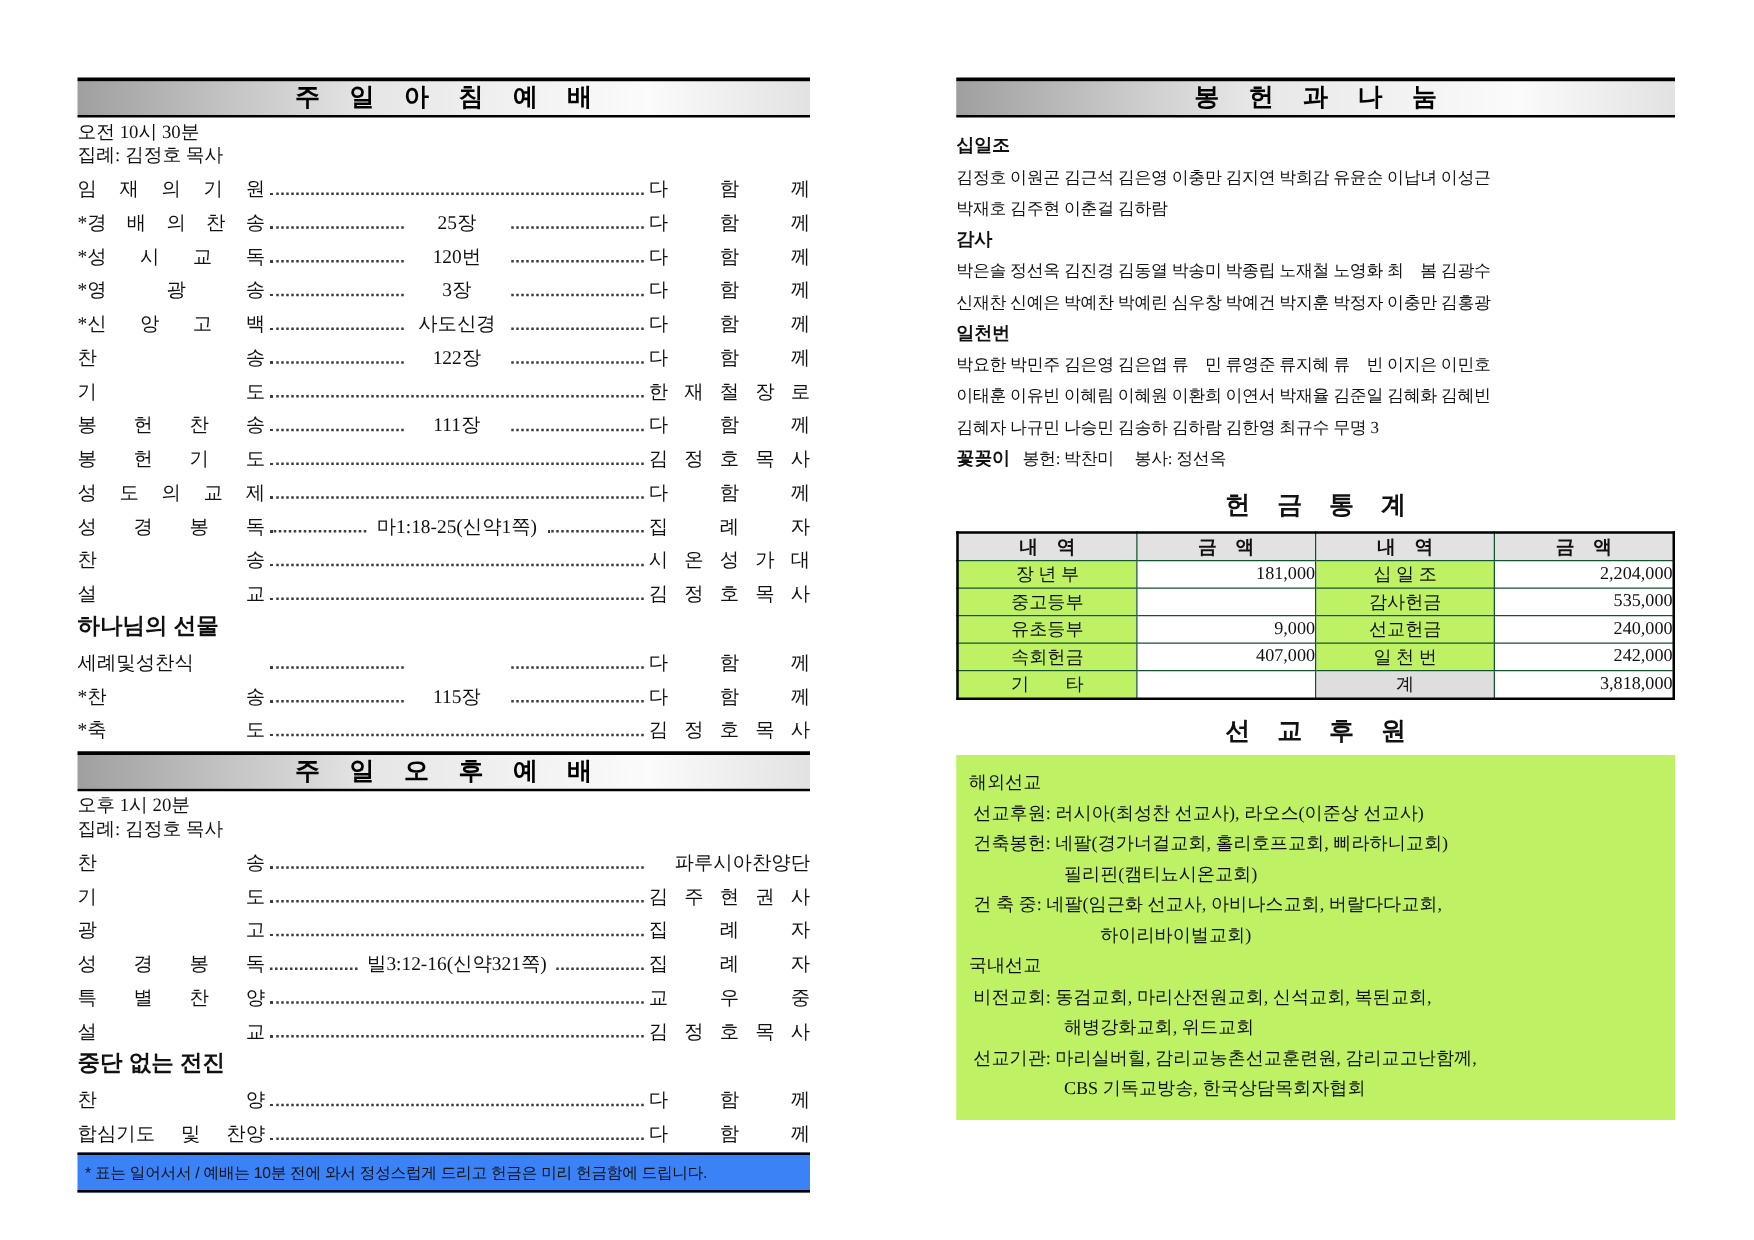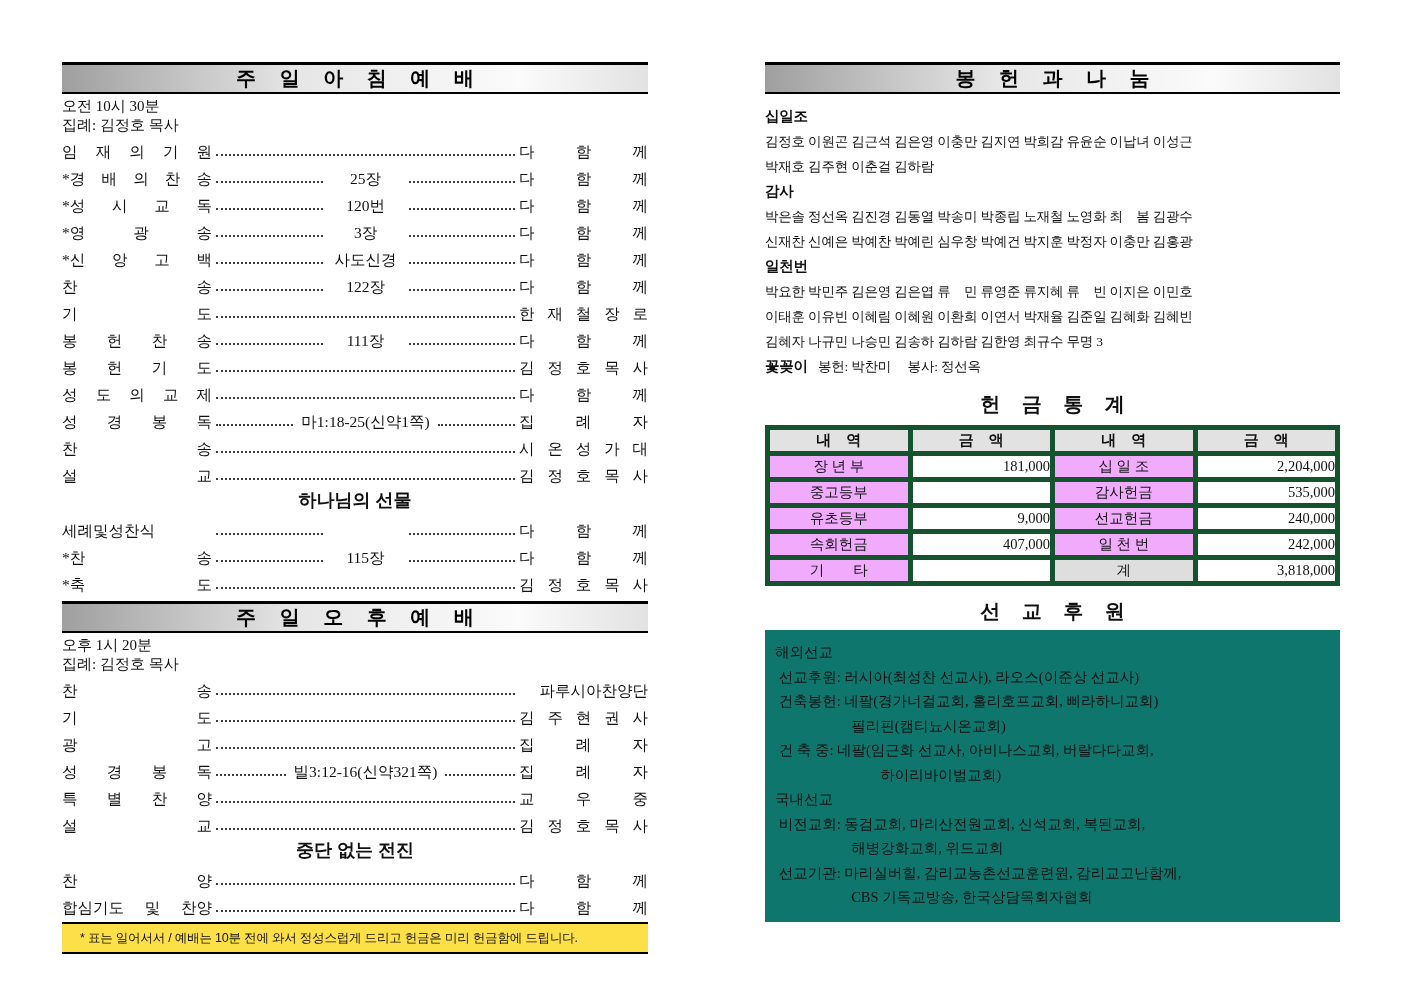--- a/index.html
+++ b/index.html
@@ -22,50 +22,50 @@
   }
   .time-line{margin-top:3px;height:19px;line-height:19px;font-size:15px;}
   .presider-line{height:19px;line-height:19px;font-size:15px;text-align:left;}
 
   .srow{display:flex;align-items:flex-end;height:27px;font-size:15.5px;}
   .lbl{width:150px;text-align:justify;text-align-last:justify;line-height:20px;}
   .val{width:129px;text-align:justify;text-align-last:justify;line-height:20px;}
   .val.single{text-align-last:right;}
   .mid{min-width:70px;text-align:center;padding:0 4px;line-height:20px;}
   .dots{flex:1 1 auto;border-bottom:2px dotted #3c3c3c;margin:0 4px 6px 4px;}
-  .sermon{height:28px;line-height:28px;text-align:center;font-weight:bold;font-size:18px;
+  .sermon{height:28px;line-height:28px;font-weight:bold;font-size:18px;
     font-family:"Liberation Sans","DejaVu Sans",sans-serif;}
 
   .footnote{
-    margin-top:4px;height:24px;line-height:24px;background:#fde047;
+    margin-top:4px;height:24px;line-height:24px;background:#3b82f6;
     border-top:2px solid #000;border-bottom:2px solid #000;
     font-family:"Liberation Sans","DejaVu Sans",sans-serif;
-    font-size:12.5px;letter-spacing:-0.2px;padding:2px 18px;white-space:nowrap;
+    font-size:12.5px;letter-spacing:-0.2px;padding:2px 6px;white-space:nowrap;
   }
 
   .off-block{margin-top:10px;}
   .off-line{height:25px;line-height:25px;font-size:13.5px;letter-spacing:-0.2px;white-space:pre;}
   .off-head{font-family:"Liberation Sans","DejaVu Sans",sans-serif;font-weight:bold;
     font-size:14.5px;margin-right:10px;}
 
   .sec-title{margin-top:12px;height:26px;line-height:26px;text-align:center;
     font-family:"Liberation Sans","DejaVu Sans",sans-serif;font-weight:bold;
     font-size:20px;letter-spacing:8px;text-indent:8px;}
 
   table.stats{margin-top:8px;width:100%;border-collapse:collapse;border:2px solid #000;}
-  table.stats th,table.stats td{border:5px solid #14532d;height:21px;padding:0;font-size:14.5px;}
+  table.stats th,table.stats td{border:1px solid #14532d;height:21px;padding:0;font-size:14.5px;}
   table.stats th{
     background:#e2e2e2;font-family:"Liberation Sans","DejaVu Sans",sans-serif;
     font-weight:bold;font-size:15px;text-align:center;width:25%;
   }
-  td.cat{background:#f0abfc;text-align:center;}
+  td.cat{background:#bef264;text-align:center;}
   td.amt{background:#ffffff;text-align:right;padding-right:8px;}
   td.tot{background:#dedede;text-align:center;}
 
-  .mission-box{margin-top:6px;background:#0f766e;padding:10px 0 12px 10px;}
+  .mission-box{margin-top:6px;background:#bef264;padding:10px 0 12px 10px;}
   .mission-line{height:24.5px;line-height:24.5px;font-size:14.5px;white-space:pre;}
 </style>
 </head>
 <body>
 
 <div id="col-left" class="col">
   <div class="bar">주 일 아 침 예 배</div>
   <div class="time-line">오전 10시 30분</div>
   <div class="presider-line">집례: 김정호 목사</div>
 

